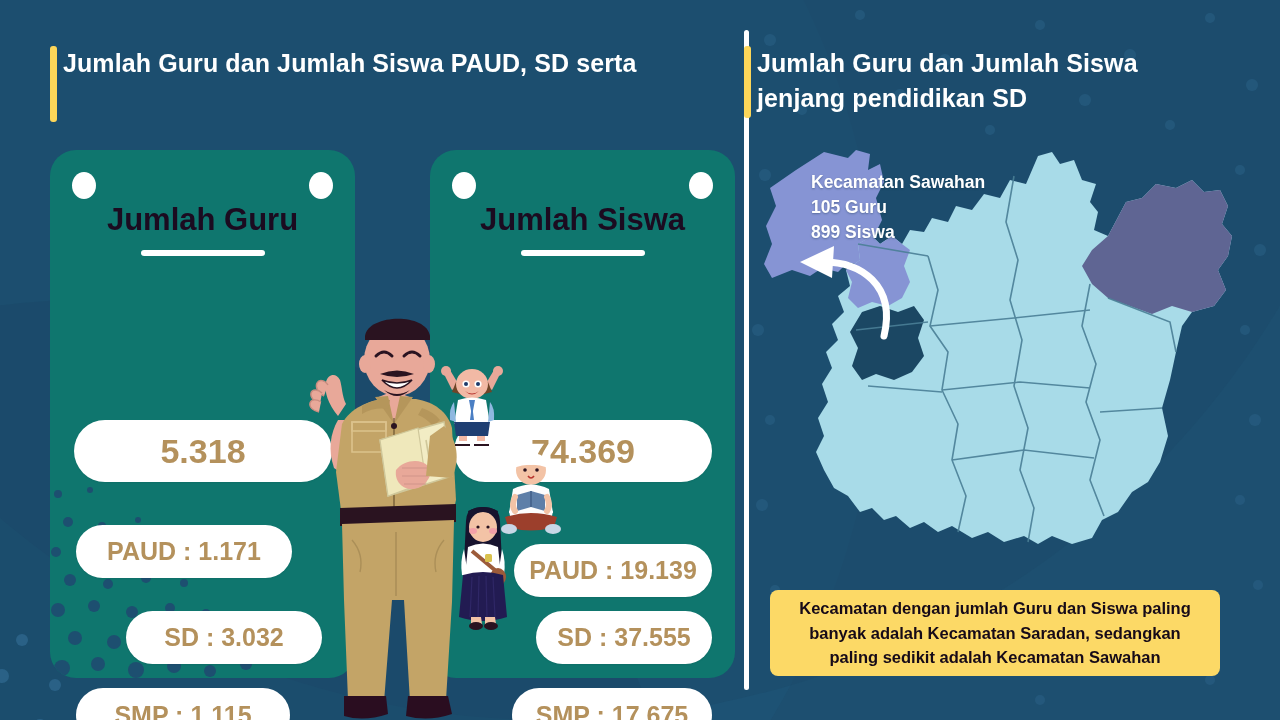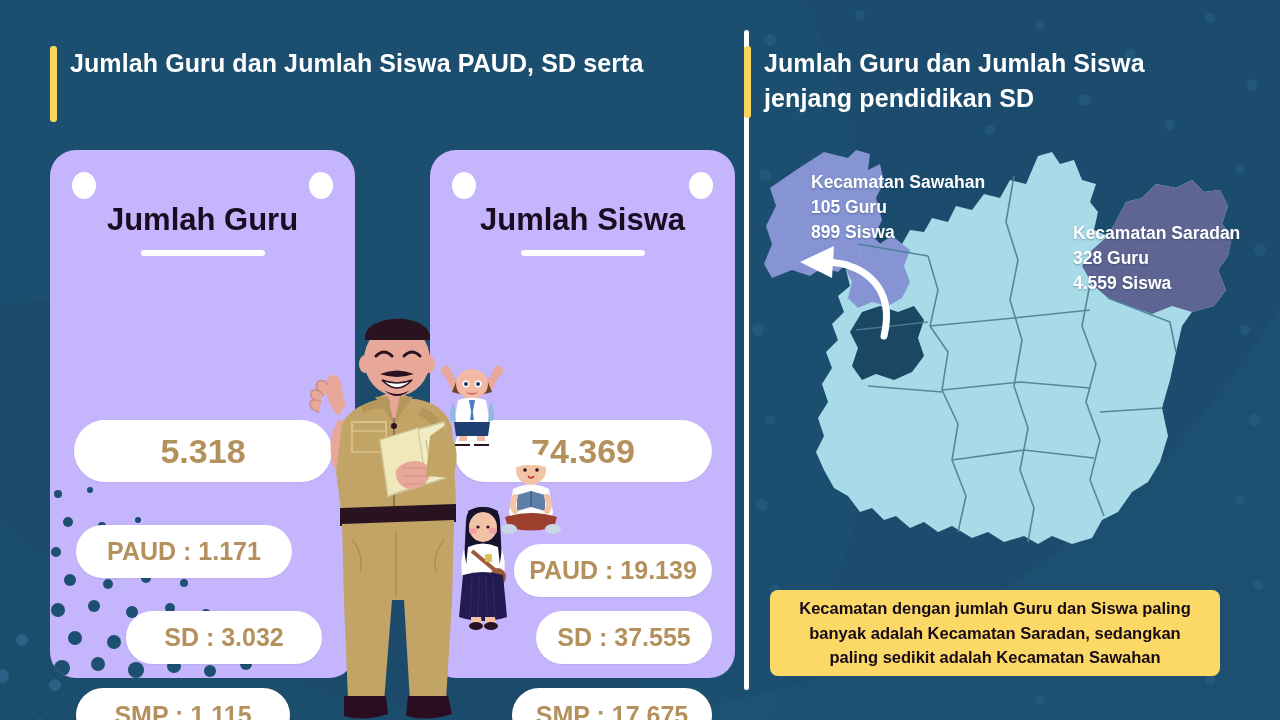--- a/index.html
+++ b/index.html
@@ -12,29 +12,29 @@
 
   
   .bg-band{position:absolute;background:#1e5376;opacity:.55;}
   .bg-band.b1{width:1500px;height:1500px;border-radius:50%;left:-620px;top:-420px;background:#20567a;opacity:.45;}
   .bg-band.b2{width:1700px;height:1700px;border-radius:50%;left:-300px;top:-980px;background:#1b4a69;opacity:.5;}
   .bg-band.b3{width:1200px;height:1200px;border-radius:50%;left:-520px;top:300px;background:#1a4866;opacity:.45;}
 
   .dotfield{position:absolute;opacity:1;}
 
   
-  .title-wrap{position:absolute;display:flex;gap:13px;align-items:flex-start;}
+  .title-wrap{position:absolute;display:flex;gap:6px;align-items:flex-start;}
   .title-bar{width:7px;border-radius:3px;background:#fcd659;flex:0 0 auto;}
   .title-text{
     color:#ffffff;font-weight:bold;font-size:25px;line-height:1.38;
     letter-spacing:.1px;
   }
 
   .card{
-    position:absolute;background:#c4b5fd;border-radius:26px;
+    position:absolute;background:#0f766e;border-radius:26px;
   }
   .card .punch{
     position:absolute;width:24px;height:27px;border-radius:50%;background:#ffffff;top:22px;
   }
   .card .punch.l{left:22px;}
   .card .punch.r{right:22px;}
   .card-title{
     position:absolute;left:0;right:0;top:52px;text-align:center;
     font-size:31px;font-weight:bold;color:#1b0b20;
   }
@@ -418,25 +418,20 @@
     </g>
     <path d="M48 122 L82 106 L80 138 Z" fill="#ffffff"></path>
   </svg>
 
   <div class="map-label" style="left:811px;top:170px;">
     <div>Kecamatan Sawahan</div>
     <div>105 Guru</div>
     <div>899 Siswa</div>
   </div>
 
-  <div class="map-label" style="left:1073px;top:221px;">
-    <div>Kecamatan Saradan</div>
-    <div>328 Guru</div>
-    <div>4.559 Siswa</div>
-  </div>
 
   <div class="note" style="left:770px;top:590px;width:450px;height:86px;">
     <div>
       <div>Kecamatan dengan jumlah Guru dan Siswa paling</div>
       <div>banyak adalah Kecamatan Saradan, sedangkan</div>
       <div>paling sedikit adalah Kecamatan Sawahan</div>
     </div>
   </div>
 
 </div>

